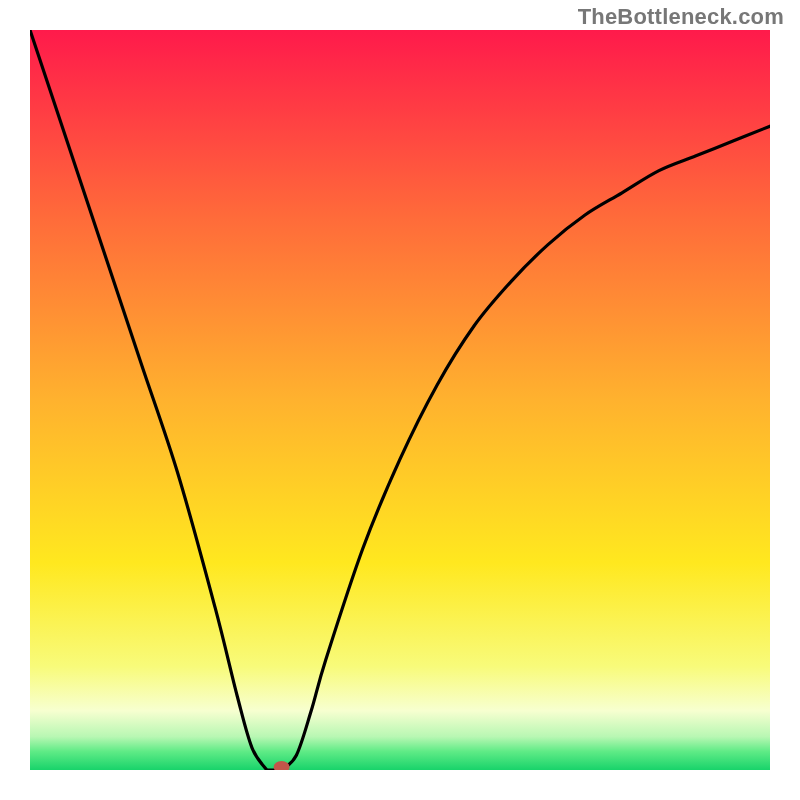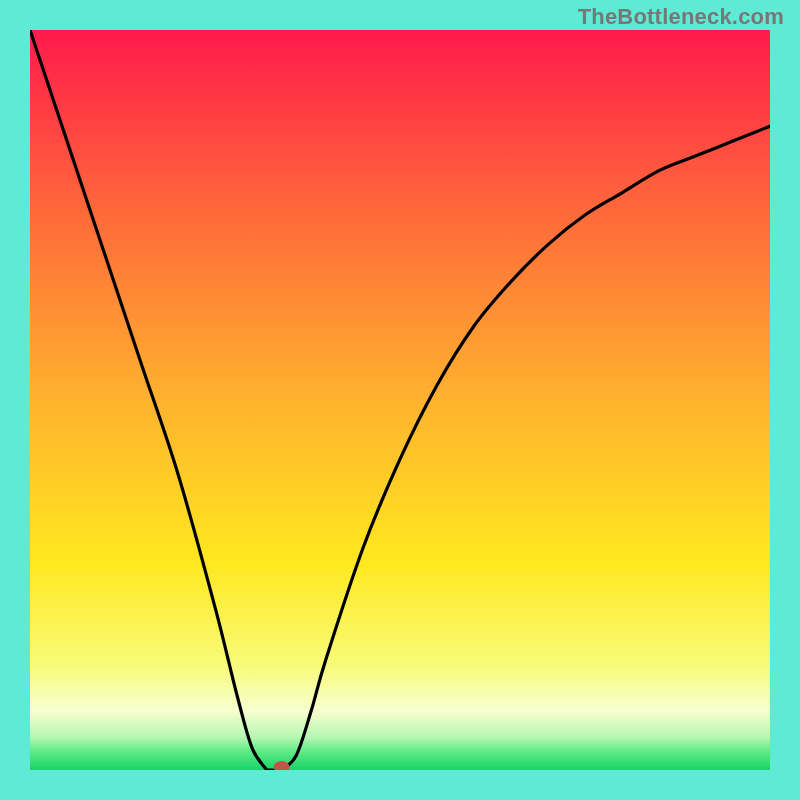--- a/index.html
+++ b/index.html
@@ -10,21 +10,21 @@
     background: #000;
     overflow: hidden;
     font-family: Arial, Helvetica, sans-serif;
   }
   .frame {
     position: absolute;
     left: 0;
     top: 0;
     width: 800px;
     height: 800px;
-    background: #5eead4;
+    background: #ffffff;
   }
   .watermark {
     position: absolute;
     top: 4px;
     right: 16px;
     color: #777;
     font-size: 22px;
     font-weight: 600;
     letter-spacing: 0.2px;
     user-select: none;

